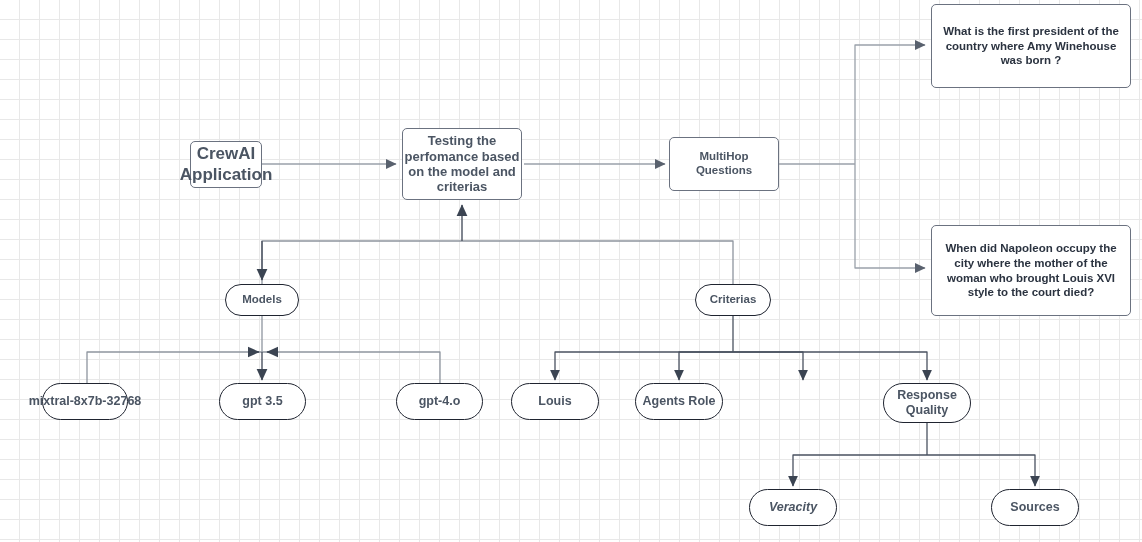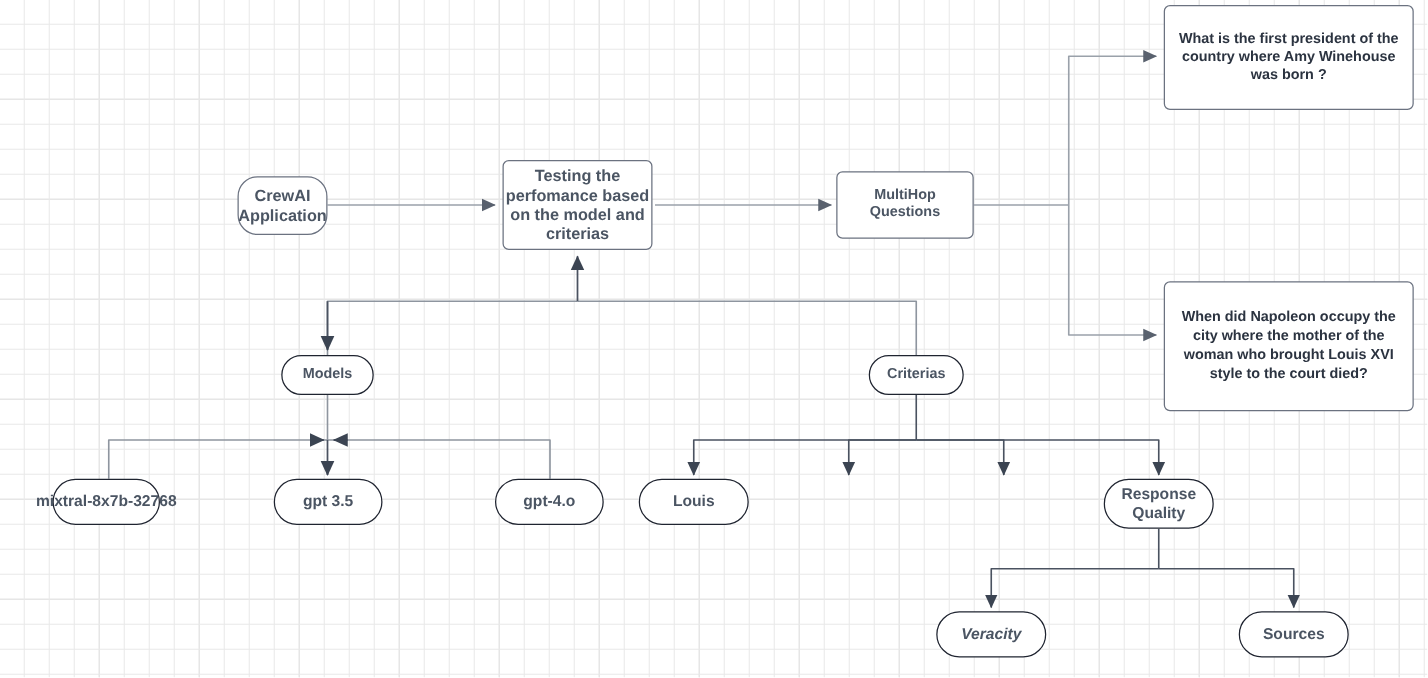--- a/index.html
+++ b/index.html
@@ -122,21 +122,21 @@
     </g>
 
     <g stroke="#4a5260" stroke-width="1.3" fill="none" stroke-linejoin="round">
 
       <path d="M927,423 L927,455"></path>
       <path d="M927,455 L793,455 L793,486" marker-end="url(#ah-dark)"></path>
       <path d="M927,455 L1035,455 L1035,486" marker-end="url(#ah-dark)"></path>
     </g>
   </svg>
 
-  <div class="node rect" style="left:190px; top:141px; width:72px; height:47px; font-size:13px;border-radius:16px;">
+  <div class="node rect" style="left:190px; top:141px; width:72px; height:47px; font-size:17px;">
     <div class="overflow-label">
       <div>CrewAI</div>
       <div>Application</div>
     </div>
   </div>
 
   <div class="node rect wrap" style="left:402px; top:128px; width:120px; height:72px; font-size:13px;">
     <div>
       <div>Testing the</div>
       <div>perfomance based</div>
@@ -147,36 +147,37 @@
 
   <div class="node rect" style="left:669px; top:137px; width:110px; height:54px; font-size:11.5px;">
     <div>
       <div>MultiHop</div>
       <div>Questions</div>
     </div>
   </div>
 
   <div class="node rect wrap dark" style="left:931px; top:4px; width:200px; height:84px; font-size:11.5px; line-height:1.3; padding:0 4px;">What is the first president of the country where Amy Winehouse was born ?</div>
 
-  <div class="node rect wrap dark" style="left:931px; top:225px; width:200px; height:104px; font-size:11.5px; line-height:1.3; padding:0 8px;">When did Napoleon occupy the city where the mother of the woman who brought Louis XVI style to the court died?</div>
+  <div class="node rect wrap dark" style="left:931px; top:225px; width:200px; height:91px; font-size:11.5px; line-height:1.3; padding:0 8px;">When did Napoleon occupy the city where the mother of the woman who brought Louis XVI style to the court died?</div>
 
   <div class="node pill" style="left:225px; top:284px; width:74px; height:32px; font-size:11.5px;">Models</div>
 
   <div class="node pill" style="left:695px; top:284px; width:76px; height:32px; font-size:11.5px;">Criterias</div>
 
   <div class="node pill" style="left:42px; top:383px; width:86px; height:37px; font-size:12.5px;">
     <span class="overflow-label">mixtral-8x7b-32768</span>
   </div>
 
   <div class="node pill" style="left:219px; top:383px; width:87px; height:37px; font-size:12.5px;">gpt 3.5</div>
 
   <div class="node pill" style="left:396px; top:383px; width:87px; height:37px; font-size:12.5px;">gpt-4.o</div>
 
   <div class="node pill" style="left:511px; top:383px; width:88px; height:37px; font-size:12.5px;">Louis</div>
 
+  <div class="node pill" style="left:635px; top:383px; width:88px; height:37px; font-size:12.5px;">Agents Role</div>
 
 
   <div class="node pill" style="left:883px; top:383px; width:88px; height:40px; font-size:12.5px;">
     <div>
       <div>Response</div>
       <div>Quality</div>
     </div>
   </div>
 
   <div class="node pill" style="left:749px; top:489px; width:88px; height:37px; font-size:12.5px;font-style:italic;">Veracity</div>

